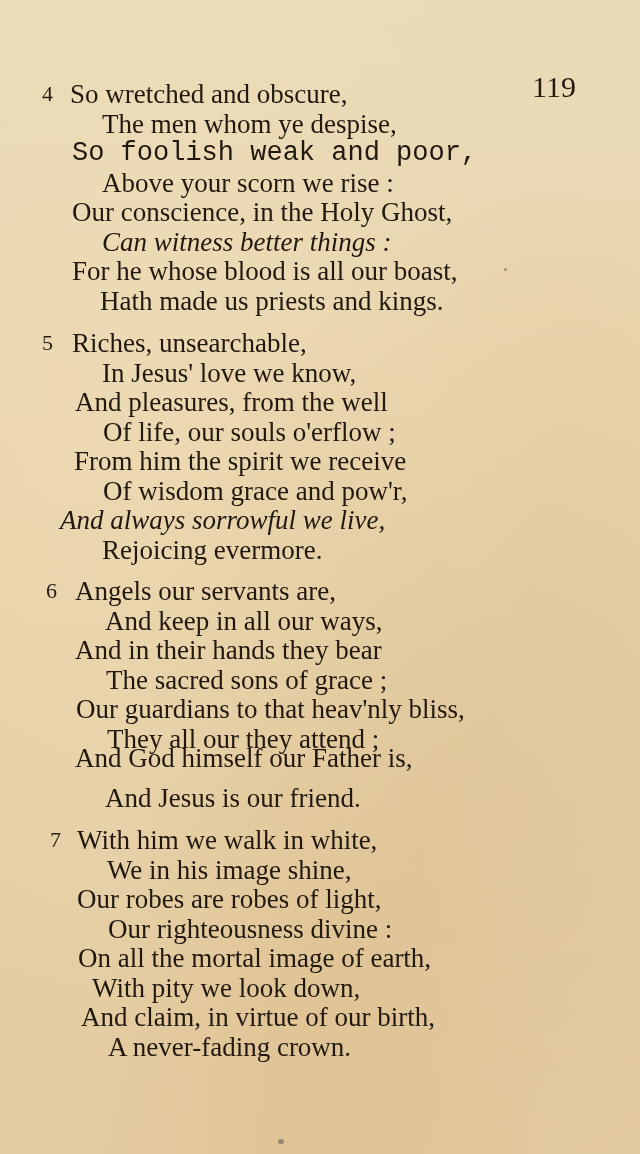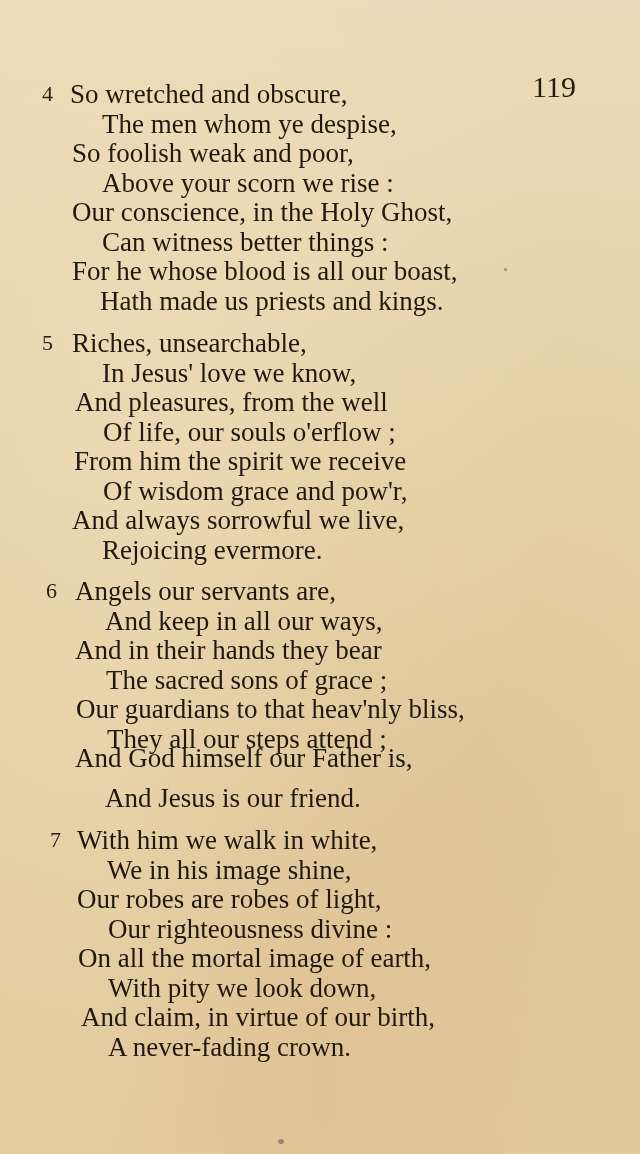--- a/index.html
+++ b/index.html
@@ -75,60 +75,60 @@
 <body>
 
 <div class="page">
 
   <div class="page-number">119</div>
 
   <div class="stanza" style="top:79px;">
     <span class="num" style="left:42px;top:0px;">4</span>
     <span class="line" style="left:70px;top:0px;">So wretched and obscure,</span>
     <span class="line" style="left:102px;top:29.5px;">The men whom ye despise,</span>
-    <span class="line" style="left:72px;top:59px;">So foolish weak and poor,</span>
+    <span class="line" style="left:72px;top:59px;font-family:Liberation Mono, monospace;">So foolish weak and poor,</span>
     <span class="line" style="left:102px;top:88.5px;">Above your scorn we rise :</span>
     <span class="line" style="left:72px;top:118px;">Our conscience, in the Holy Ghost,</span>
-    <span class="line" style="left:102px;top:147.5px;">Can witness better things :</span>
+    <span class="line" style="left:102px;top:147.5px;font-style:italic;">Can witness better things :</span>
     <span class="line" style="left:72px;top:177px;text-align:right;">For he whose blood is all our boast,</span>
     <span class="line" style="left:100px;top:207px;">Hath made us priests and kings.</span>
   </div>
 
   <div class="stanza" style="top:328px;">
     <span class="num" style="left:42px;top:0px;">5</span>
     <span class="line" style="left:72px;top:0px;">Riches, unsearchable,</span>
     <span class="line" style="left:102px;top:29.5px;">In Jesus' love we know,</span>
     <span class="line" style="left:75px;top:59px;">And pleasures, from the well</span>
     <span class="line" style="left:103px;top:88.5px;">Of life, our souls o'erflow ;</span>
     <span class="line" style="left:74px;top:118px;">From him the spirit we receive</span>
     <span class="line" style="left:103px;top:147.5px;">Of wisdom grace and pow'r,</span>
-    <span class="line" style="left:72px;top:177px;">And always sorrowful we live,</span>
+    <span class="line" style="left:60px;top:177px;font-style:italic;">And always sorrowful we live,</span>
     <span class="line" style="left:102px;top:206.5px;">Rejoicing evermore.</span>
   </div>
 
   <div class="stanza" style="top:576px;">
     <span class="num" style="left:46px;top:0px;">6</span>
     <span class="line" style="left:75px;top:0px;">Angels our servants are,</span>
     <span class="line" style="left:105px;top:29.5px;">And keep in all our ways,</span>
     <span class="line" style="left:75px;top:59px;">And in their hands they bear</span>
     <span class="line" style="left:106px;top:88.5px;">The sacred sons of grace ;</span>
     <span class="line" style="left:76px;top:118px;">Our guardians to that heav'nly bliss,</span>
-    <span class="line" style="left:107px;top:147.5px;">They all our steps attend ;</span>
+    <span class="line" style="left:107px;top:147.5px;">They all our they attend ;</span>
     <span class="line" style="left:75px;top:167px;">And God himself our Father is,</span>
     <span class="line" style="left:105px;top:206.5px;">And Jesus is our friend.</span>
   </div>
 
   <div class="stanza" style="top:825px;">
     <span class="num" style="left:50px;top:0px;">7</span>
     <span class="line" style="left:77px;top:0px;">With him we walk in white,</span>
     <span class="line" style="left:107px;top:29.5px;">We in his image shine,</span>
     <span class="line" style="left:77px;top:59px;">Our robes are robes of light,</span>
     <span class="line" style="left:108px;top:88.5px;">Our righteousness divine :</span>
     <span class="line" style="left:78px;top:118px;">On all the mortal image of earth,</span>
-    <span class="line" style="left:108px;top:147.5px;">With pity we look down,</span>
+    <span class="line" style="left:92px;top:147.5px;">With pity we look down,</span>
     <span class="line" style="left:81px;top:177px;">And claim, in virtue of our birth,</span>
     <span class="line" style="left:108px;top:206.5px;">A never-fading crown.</span>
   </div>
 
   <div class="spot" style="left:504px;top:268px;width:3px;height:3px;"></div>
   <div class="spot ink" style="left:278px;top:1139px;width:6px;height:5px;"></div>
 
 </div>
 
 </body></html>

